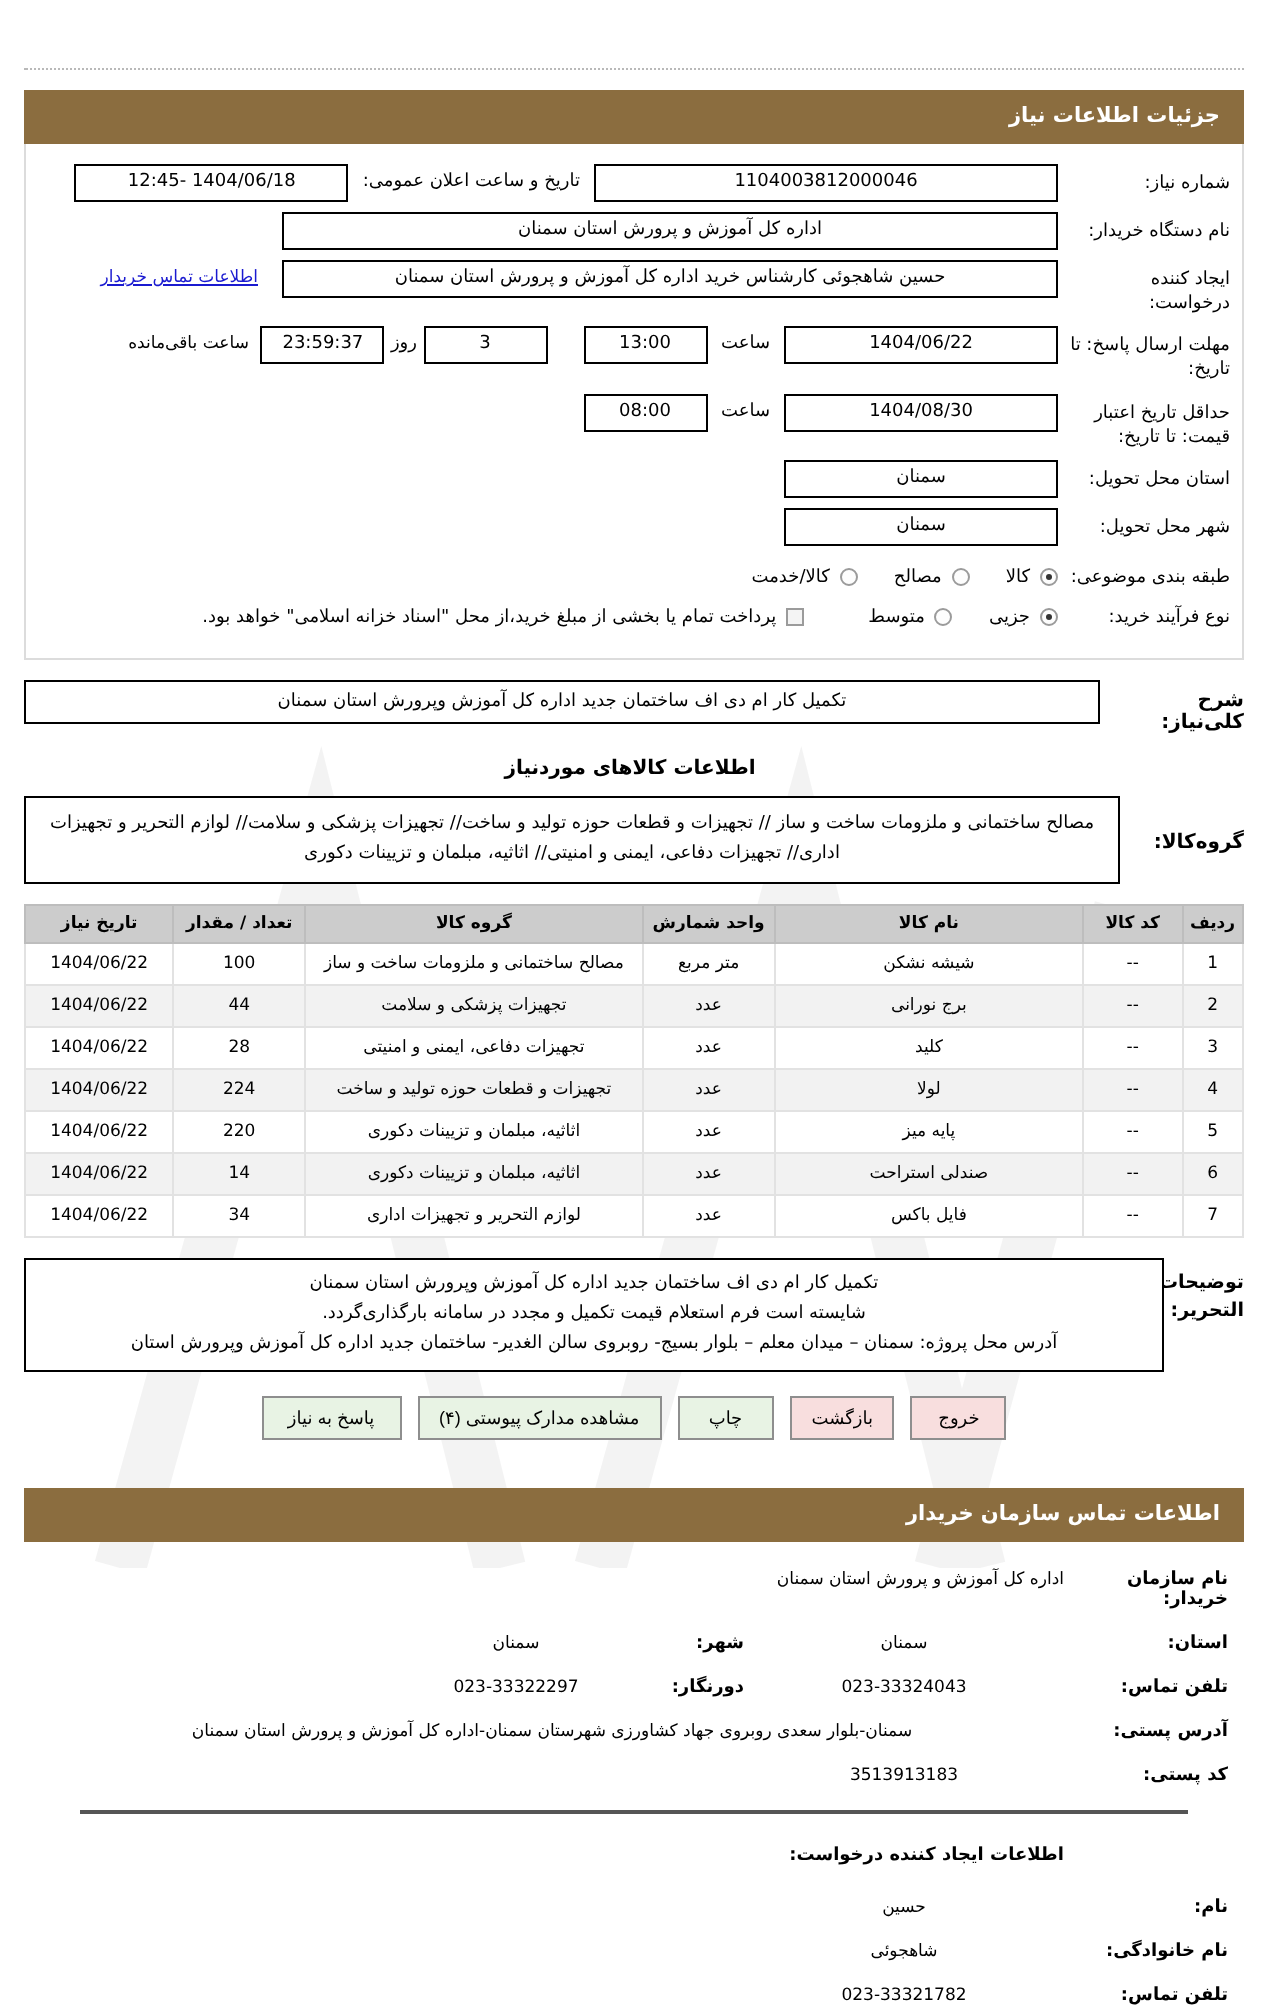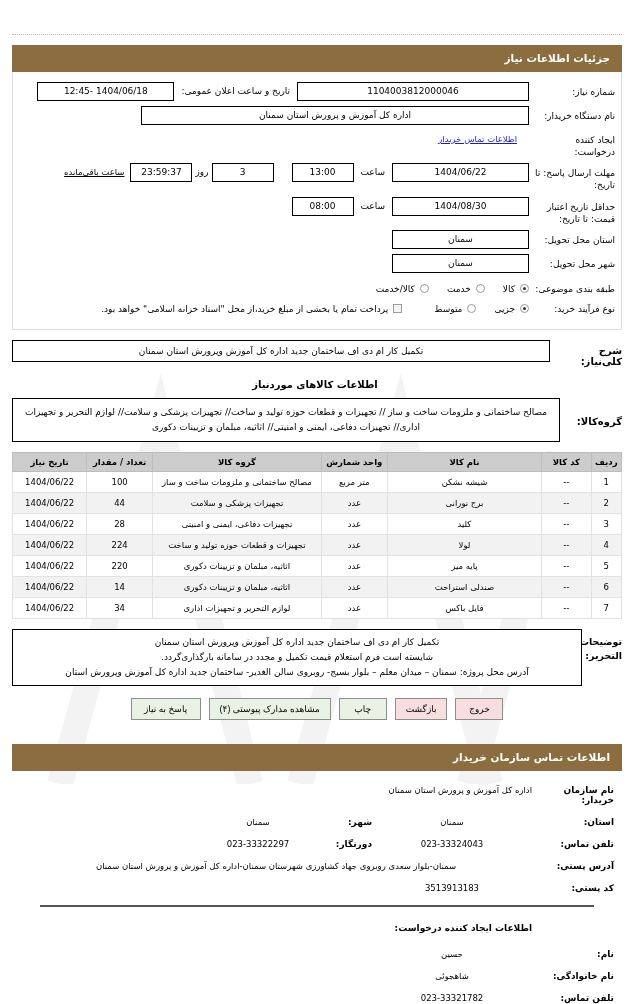--- a/index.html
+++ b/index.html
@@ -100,21 +100,20 @@
     line-height: 19px;
     padding-right: 12px;
     white-space: nowrap;
     cursor: pointer;
   }
   .muted-right {
     font-size: 8.5px;
     line-height: 19px;
     padding-right: 6px;
     white-space: nowrap;
-    text-decoration: underline;
   }
 
   
   .radio-row { display:flex; align-items:center; font-size:9px; margin-bottom: 4px; }
   .radio-row .flabel { padding-top: 0; line-height: 16px; }
   .rad {
     display: inline-flex; align-items: center;
     margin-left: 18px; white-space: nowrap;
   }
   .dot {
@@ -273,20 +272,21 @@
         <div class="fbox w135">1404/06/18 -12:45</div>
       </div>
 
       <div class="frow">
         <div class="flabel">نام دستگاه خریدار:</div>
         <div class="fbox" style="width:388px">اداره کل آموزش و پرورش استان سمنان</div>
       </div>
 
       <div class="frow">
         <div class="flabel">ایجاد کننده درخواست:</div>
+        <div class="fbox" style="width:388px">حسین شاهجوئی کارشناس خرید اداره کل آموزش و پرورش استان سمنان</div>
         <a class="link-blue">اطلاعات تماس خریدار</a>
       </div>
 
       <div class="frow">
         <div class="flabel">مهلت ارسال پاسخ: تا تاریخ:</div>
         <div class="fbox w135">1404/06/22</div>
         <div class="inline-lbl">ساعت</div>
         <div class="fbox w60">13:00</div>
         <div style="width:18px"></div>
         <div class="fbox w60">3</div>
@@ -313,21 +313,21 @@
       </div>
 
       <div class="radio-row" style="margin-top:8px;">
         <div class="flabel">طبقه بندی موضوعی:</div>
         <label class="rad">
           <span class="dot on"></span>
           <span>کالا</span>
         </label>
         <label class="rad">
           <span class="dot"></span>
-          <span>خدمت</span>
+          <span>مصالح</span>
         </label>
         <label class="rad">
           <span class="dot"></span>
           <span>کالا/خدمت</span>
         </label>
       </div>
 
       <div class="radio-row">
         <div class="flabel">نوع فرآیند خرید:</div>
         <label class="rad">

